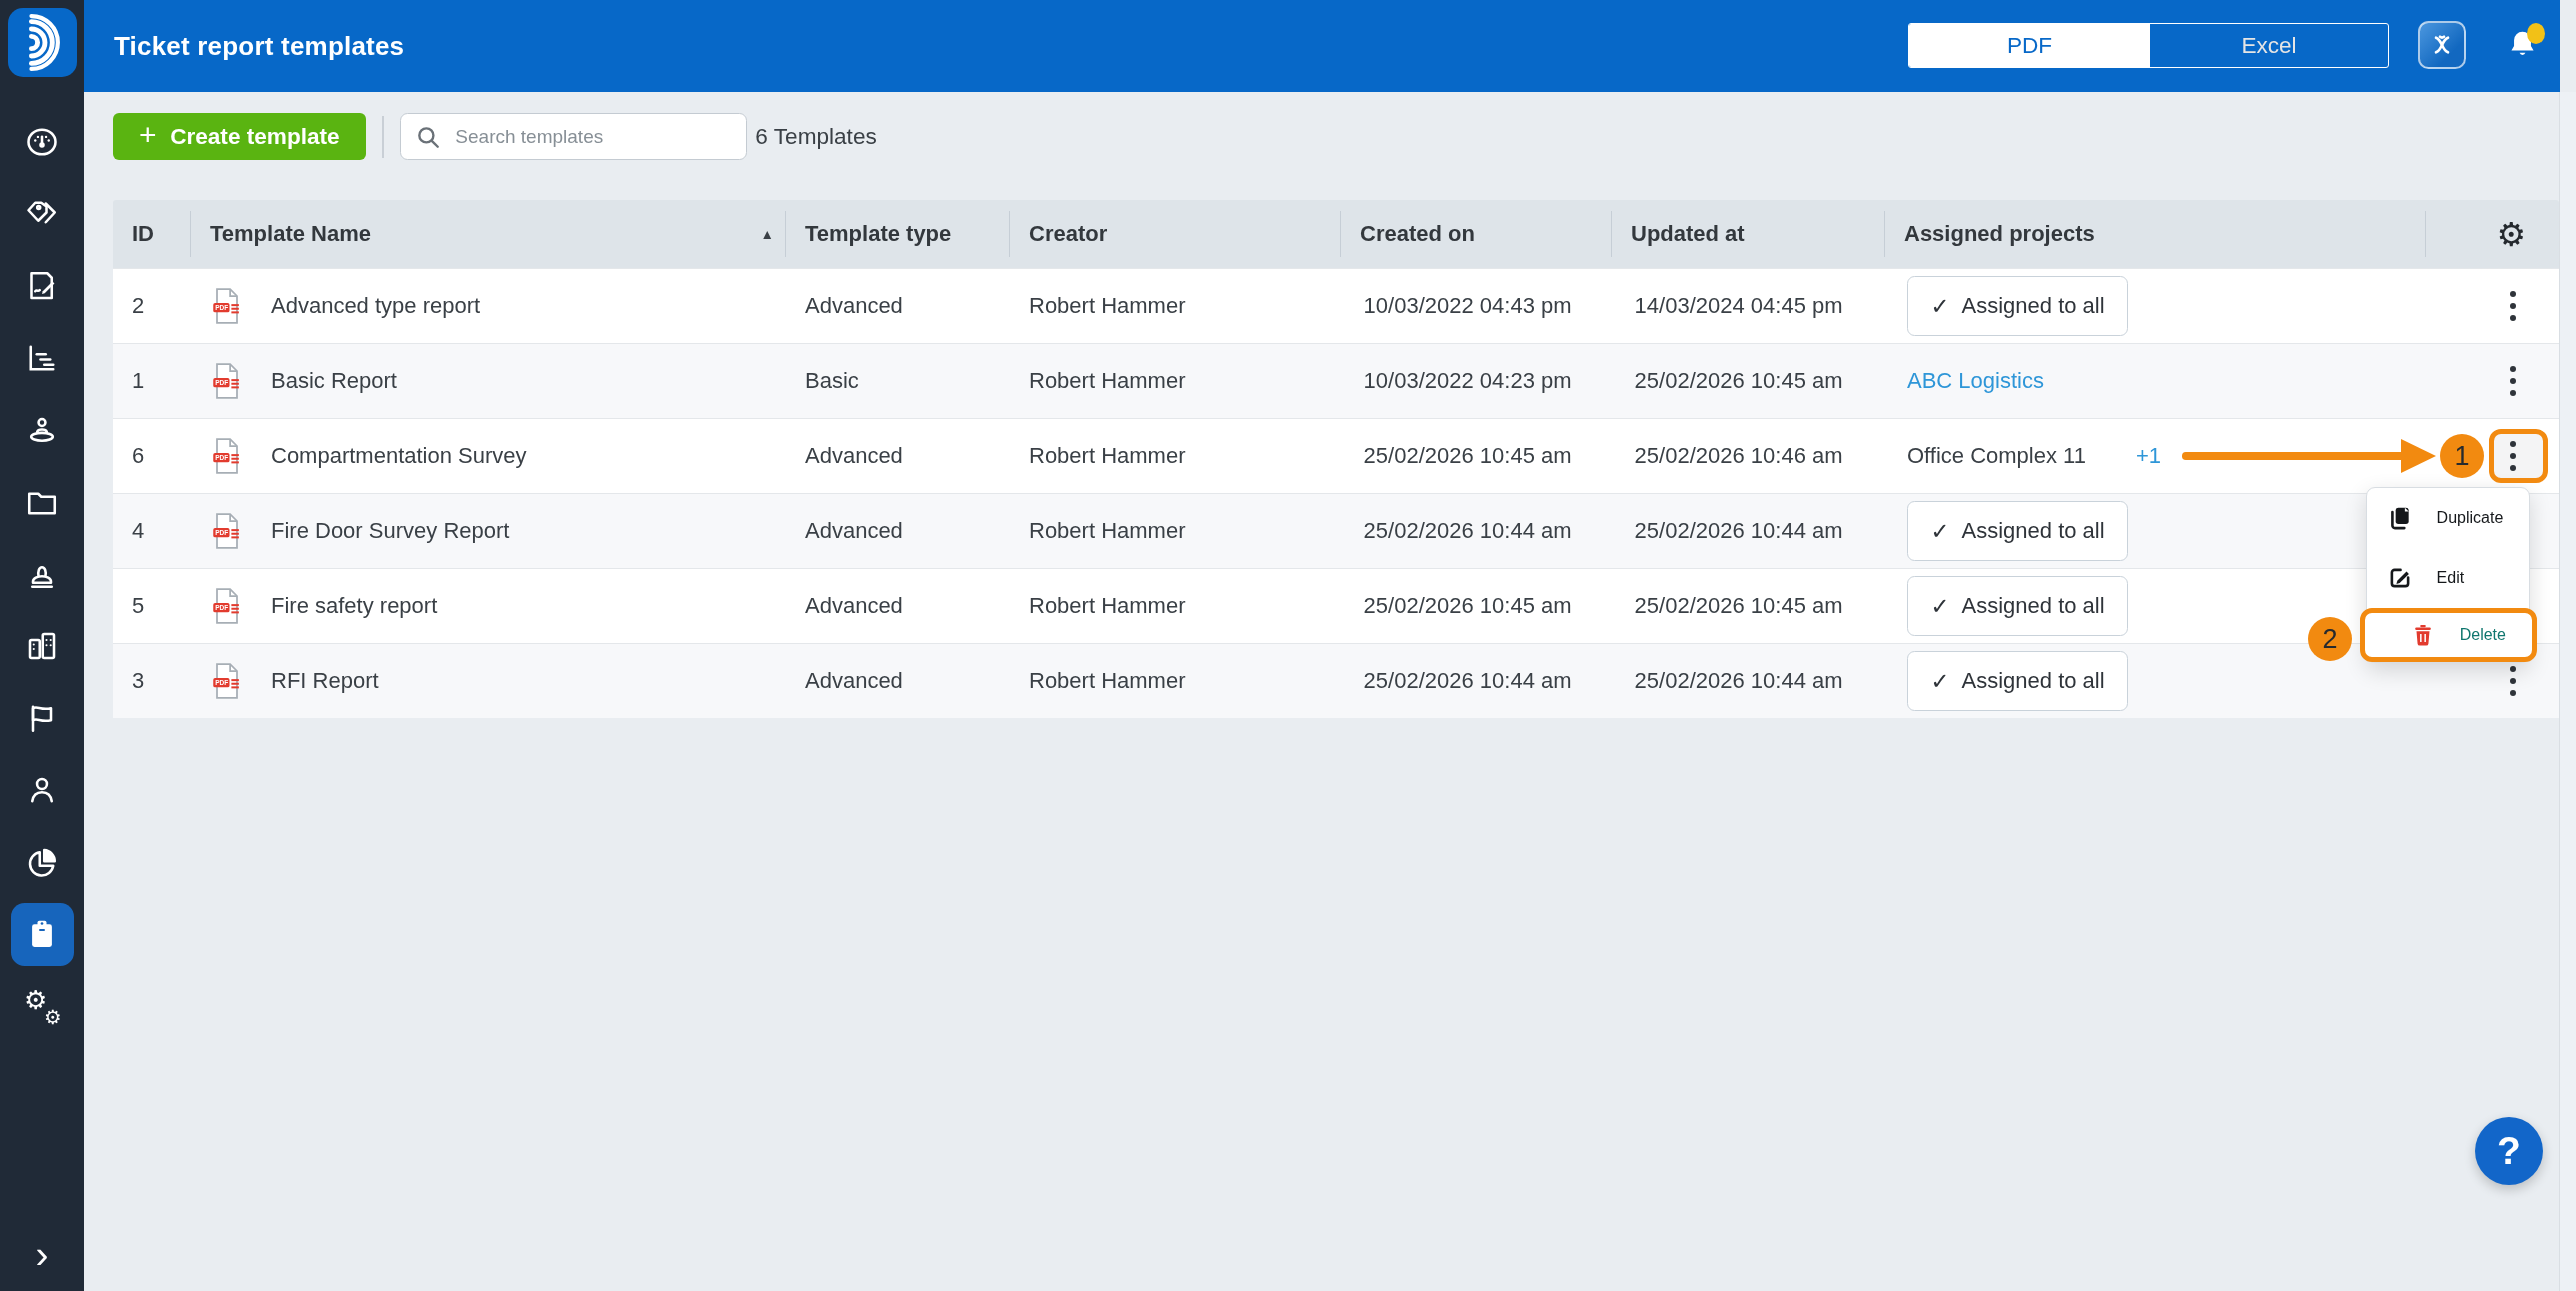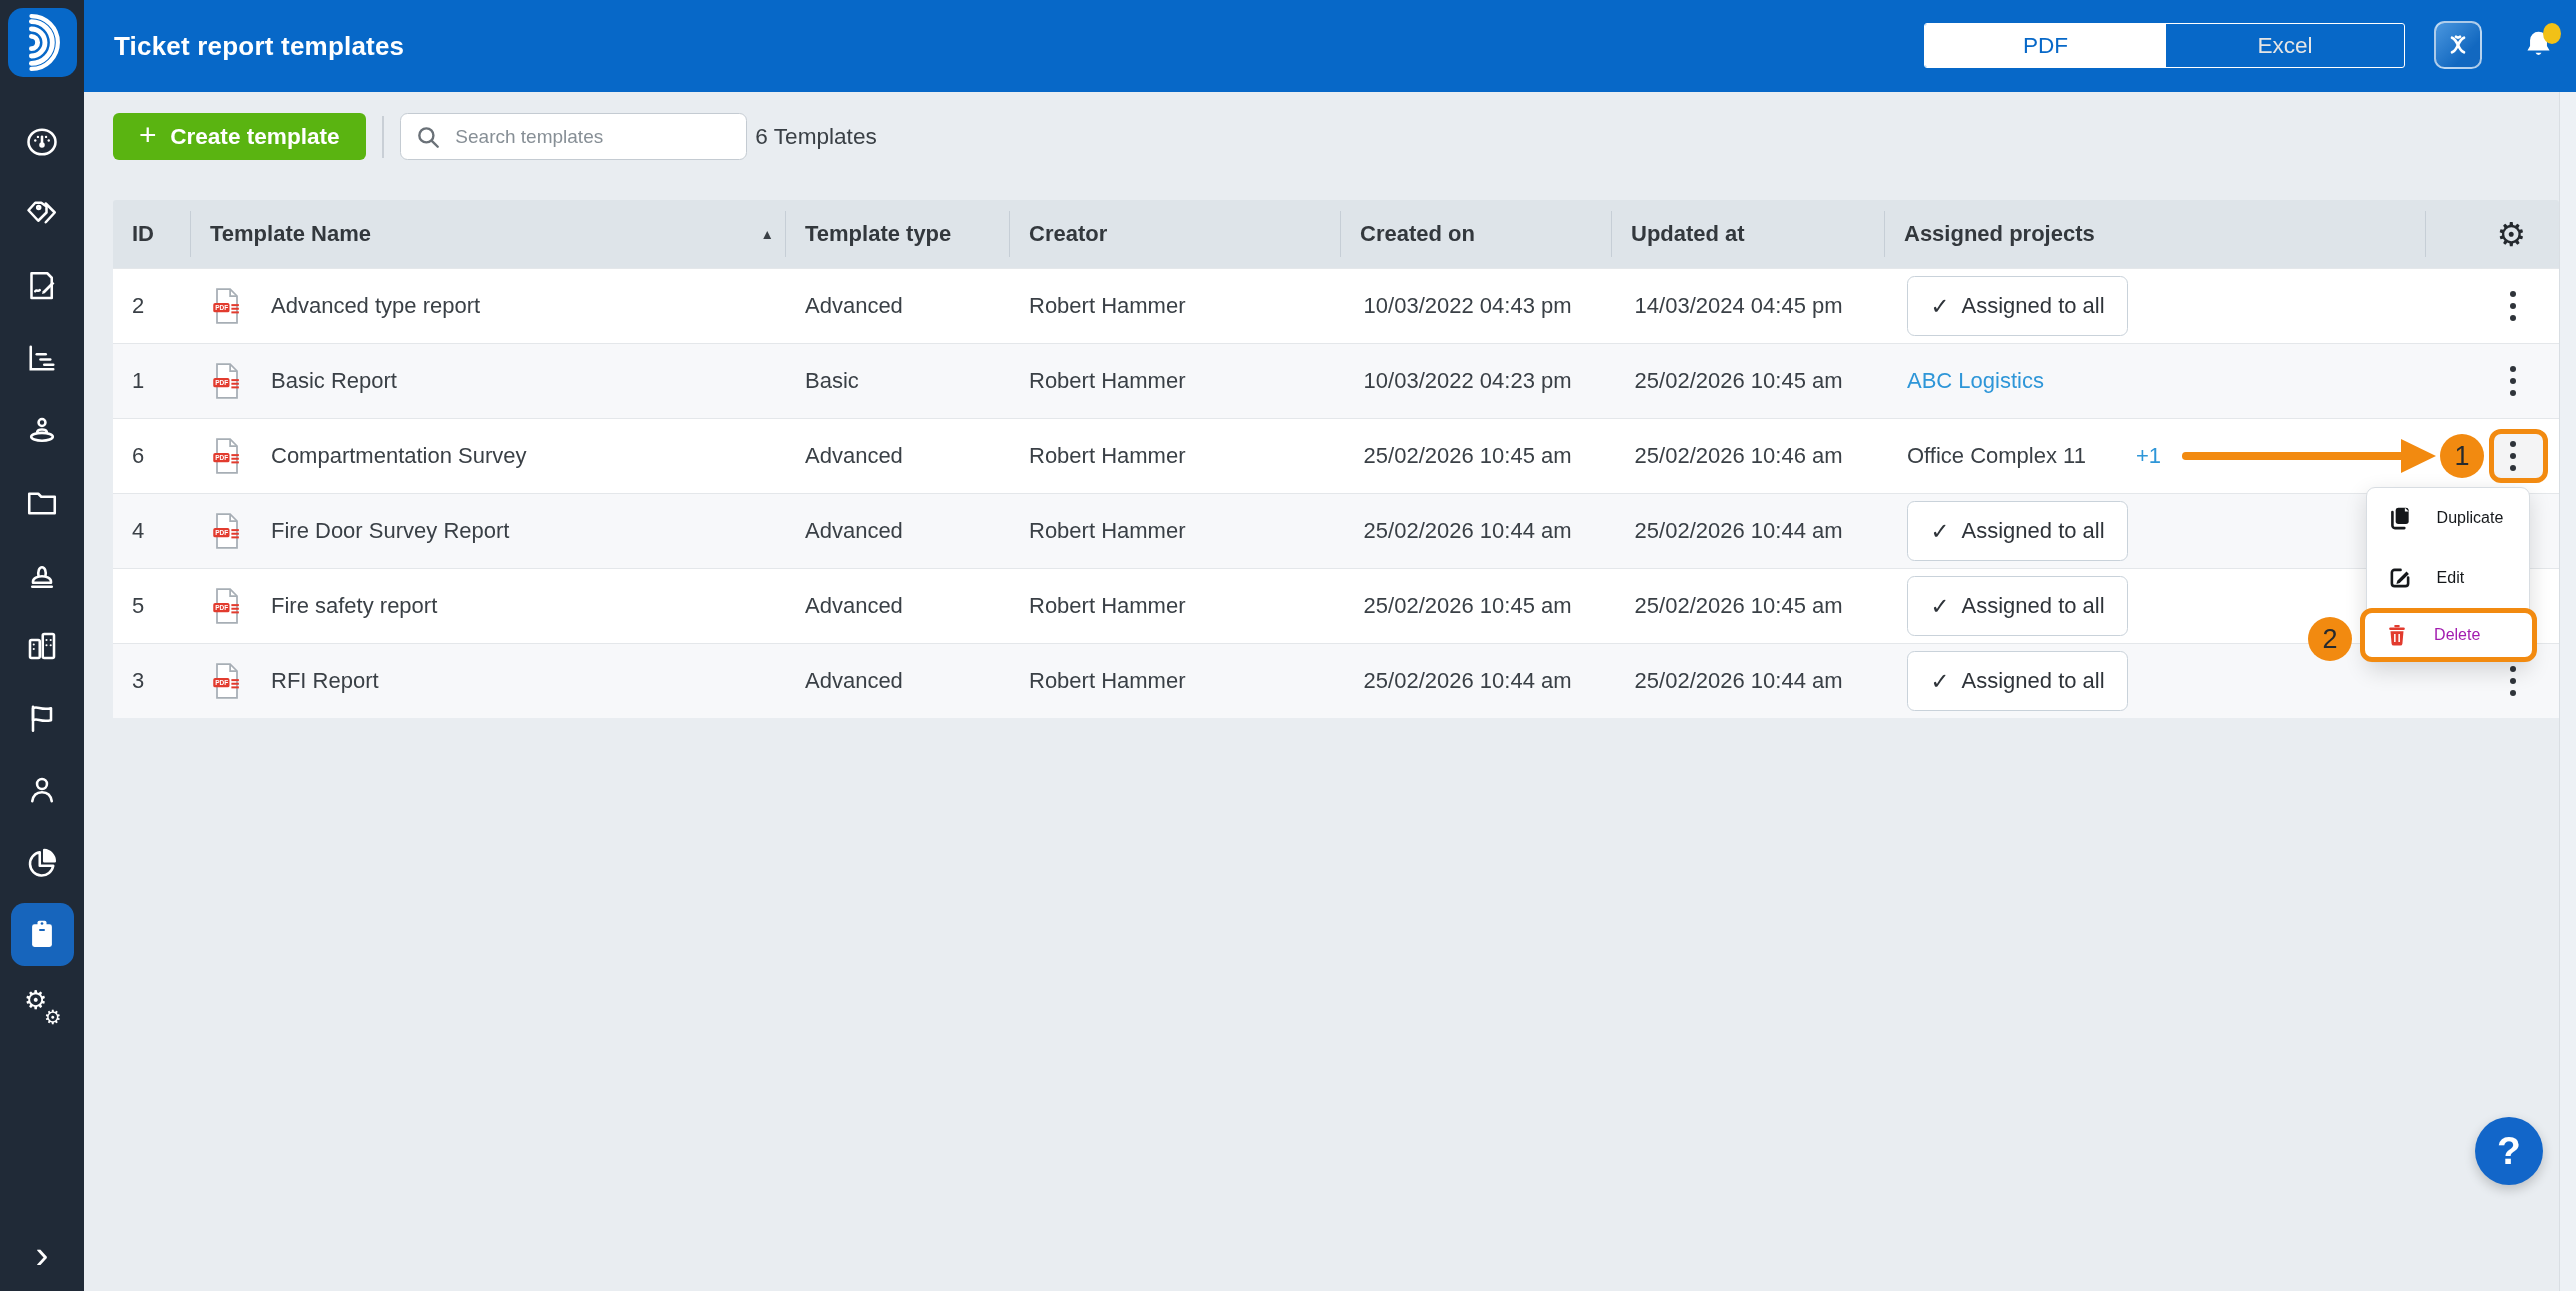--- a/index.html
+++ b/index.html
@@ -15,21 +15,21 @@
   .nav-item { width:63px; height:72px; display:flex; align-items:center; justify-content:center; color:#FFFFFF; cursor:pointer; }
   .nav-item svg { width:36px; height:36px; }
   .nav-item.active { background:#1765BC; border-radius:13.6px; height:63px; margin:4.5px 0; }
   .gearpair { position:relative; width:36px; height:36px; color:#fff; }
   .gearpair .g1 { position:absolute; left:0; top:-3px; font-size:26px; }
   .gearpair .g2 { position:absolute; right:-1.5px; bottom:-4.5px; font-size:19.6px; }
   .collapse-btn { position:absolute; left:0; bottom:10.6px; width:84px; height:53px; display:flex; align-items:center; justify-content:center;
                   color:#fff; font-size:39px; cursor:pointer; background:none; border:none; font-family:inherit; }
 
   
-  .topbar { position:absolute; left:84px; top:0; right:0; height:92px; background:#0768C8; z-index:4;
+  .topbar { position:absolute; left:84px; top:0; right:16px; height:92px; background:#0768C8; z-index:4;
             display:flex; align-items:center; }
   .page-title { color:#fff; font-size:26px; font-weight:700; margin-left:30px; letter-spacing:0.2px; }
   .export-toggle { position:absolute; right:171px; top:23.4px; height:45px; display:flex; border:1.5px solid #FFFFFF; border-radius:3px; overflow:hidden; }
   .seg { height:100%; border:none; font-family:inherit; font-size:22.6px; cursor:pointer; }
   .seg.pdf { width:241px; background:#FFFFFF; color:#0768C8; }
   .seg.excel { width:238px; background:transparent; color:#e5e5e5; }
   .appicon-btn { position:absolute; right:94px; top:21px; width:48px; height:48px; border-radius:10.6px; cursor:pointer;
                  background:linear-gradient(135deg,#4B97DF 0%,#1268C0 70%); border:2.3px solid rgba(255,255,255,.65);
                  display:flex; align-items:center; justify-content:center; }
   .bell-btn { position:absolute; right:16.6px; top:26px; width:42px; height:42px; background:none; border:none; cursor:pointer; }
@@ -76,21 +76,21 @@
   .extra-link { color:#2E96D8; margin-left:50px; text-decoration:none; cursor:pointer; }
   .kebab { display:flex; flex-direction:column; gap:6px; background:none; border:none; cursor:pointer; padding:7.5px; }
   .kebab i { width:6px; height:6px; border-radius:50%; background:#2F343A; }
 
   
   .ctx-menu { position:absolute; left:2366px; top:487px; width:164px; background:#fff; border:1.5px solid #D8DDE2;
               border-radius:9px; box-shadow:0 7.5px 22.6px rgba(0,0,0,.14); z-index:8; padding:0; }
   .ctx-item { height:60px; display:flex; align-items:center; gap:24px; padding-left:19.6px; font-size:16px; color:#15181B;
               background:none; border:none; width:100%; font-family:inherit; cursor:pointer; text-align:left; }
   .ctx-item svg { width:26px; height:26px; flex:0 0 auto; }
-  .ctx-item.danger { color:#a21caf; }
+  .ctx-item.danger { color:#0f766e;justify-content:center; }
   .ctx-item.highlighted { border:5.3px solid #F28A10; border-radius:12px; width:calc(100% + 15px); margin:0 -7.5px; height:54px; background:#fff; }
 
   
   .annot { position:absolute; z-index:9; }
   .arrow-line { left:2182px; top:452px; width:223px; height:7.5px; background:#F28A10; border-radius:3.8px; }
   .arrow-head { left:2401px; top:439px; width:0; height:0; border-top:17.3px solid transparent; border-bottom:17.3px solid transparent; border-left:35px solid #F28A10; }
   .step-circle { width:44px; height:44px; border-radius:50%; background:#F28A10; color:#262A2E; font-size:27px;
                  display:flex; align-items:center; justify-content:center; }
   .step-1 { left:2440px; top:434px; }
   .step-2 { left:2308px; top:617px; }

